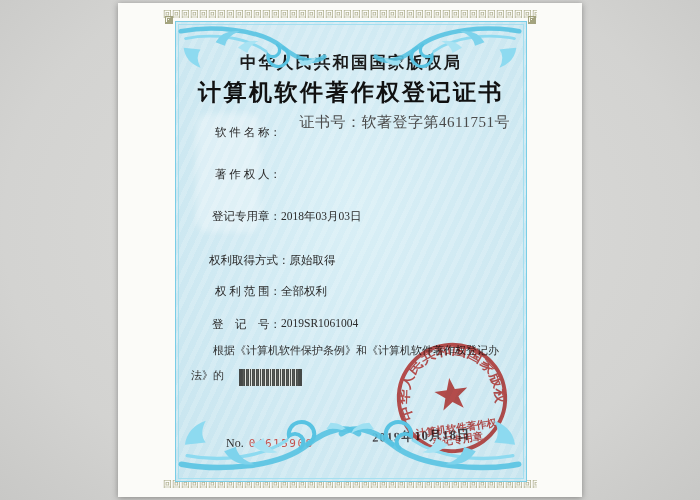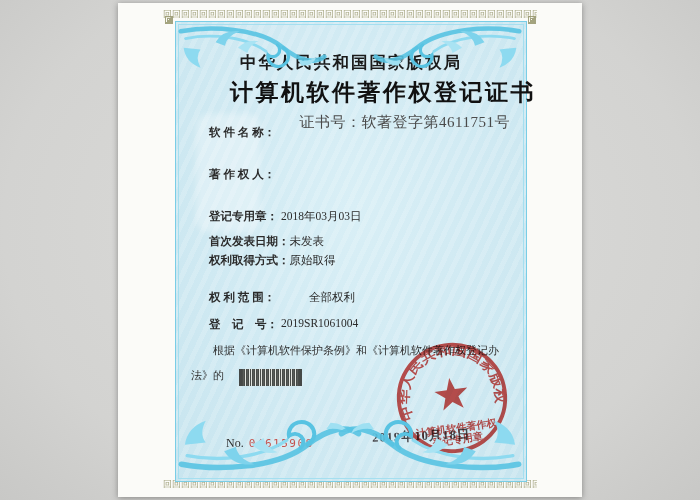--- a/index.html
+++ b/index.html
@@ -40,28 +40,28 @@
   
   .orn{position:absolute;pointer-events:none;}
   .orn-tl{left:60px;top:21px;width:150px;height:60px;}
   .orn-tr{right:60px;top:21px;width:150px;height:60px;transform:scaleX(-1);}
   .orn-bl{left:60px;bottom:24px;width:185px;height:72px;transform:scaleY(-1);}
   .orn-br{right:60px;bottom:24px;width:185px;height:72px;transform:scale(-1,-1);}
   
   .issuer{position:absolute;top:30px;left:0;width:100%;text-align:center;
     font-size:16.5px;font-weight:bold;letter-spacing:2px;color:#1a1a1a;}
   .main-title{position:absolute;top:55px;left:0;width:100%;text-align:center;
-    font-size:23px;font-weight:bold;letter-spacing:2.5px;color:#111;padding-left:32px;}
+    font-size:23px;font-weight:bold;letter-spacing:2.5px;color:#111;}
   .certno-line{position:absolute;top:91px;right:16px;font-size:15px;color:#4a4a4a;letter-spacing:.5px;}
   .field-row{position:absolute;left:33px;display:flex;font-size:11.5px;color:#2b2b2b;}
-  .flabel{flex:0 0 72px;font-weight:700;white-space:nowrap;}
+  .flabel{flex:0 0 72px;font-weight:400;white-space:nowrap;text-align:right;}
   .fvalue{font-weight:500;}
   .fvalue div{line-height:14px;}
   .f0{top:103px;} .f1{top:145px;} .f2{top:187px;} .f3{top:212px;}
-  .f4{top:231px;} .f5{top:268px;gap:28px;} .f6{top:295px;}
+  .f4{top:231px;} .f5{top:262px;} .f6{top:295px;}
   .statement{position:absolute;left:15px;top:296px;width:322px;font-size:11px;color:#303030;}
   .statement .l1{text-indent:2em;line-height:25px;margin-top:20px;}
   .statement .l2{line-height:25px;}
   .barcode{
     position:absolute;left:63px;top:347px;width:57px;height:17px;opacity:.85;
     background:
       repeating-linear-gradient(90deg,#31312c 0 1px,transparent 1px 2px),
       repeating-linear-gradient(90deg,rgba(40,40,36,.85) 0 2px,transparent 2px 5px),
       #e4e4dc;
     border-left:3px solid #2d2d2a;border-right:3px solid #2d2d2a;
@@ -115,24 +115,20 @@
 
     <div class="field-row f1">
       <span class="flabel">著 作 权 人：</span>
     </div>
 
     <div class="field-row f2">
       <span class="flabel">登记专用章：</span>
       <span class="fvalue">2018年03月03日</span>
     </div>
 
-    <div class="field-row f3">
-      <span class="flabel">首次发表日期：</span>
-      <span class="fvalue">未发表</span>
-    </div>
 
     <div class="field-row f4">
       <span class="flabel">权利取得方式：</span>
       <span class="fvalue">原始取得</span>
     </div>
 
     <div class="field-row f5">
       <span class="flabel">权 利 范 围：</span>
       <span class="fvalue">全部权利</span>
     </div>

